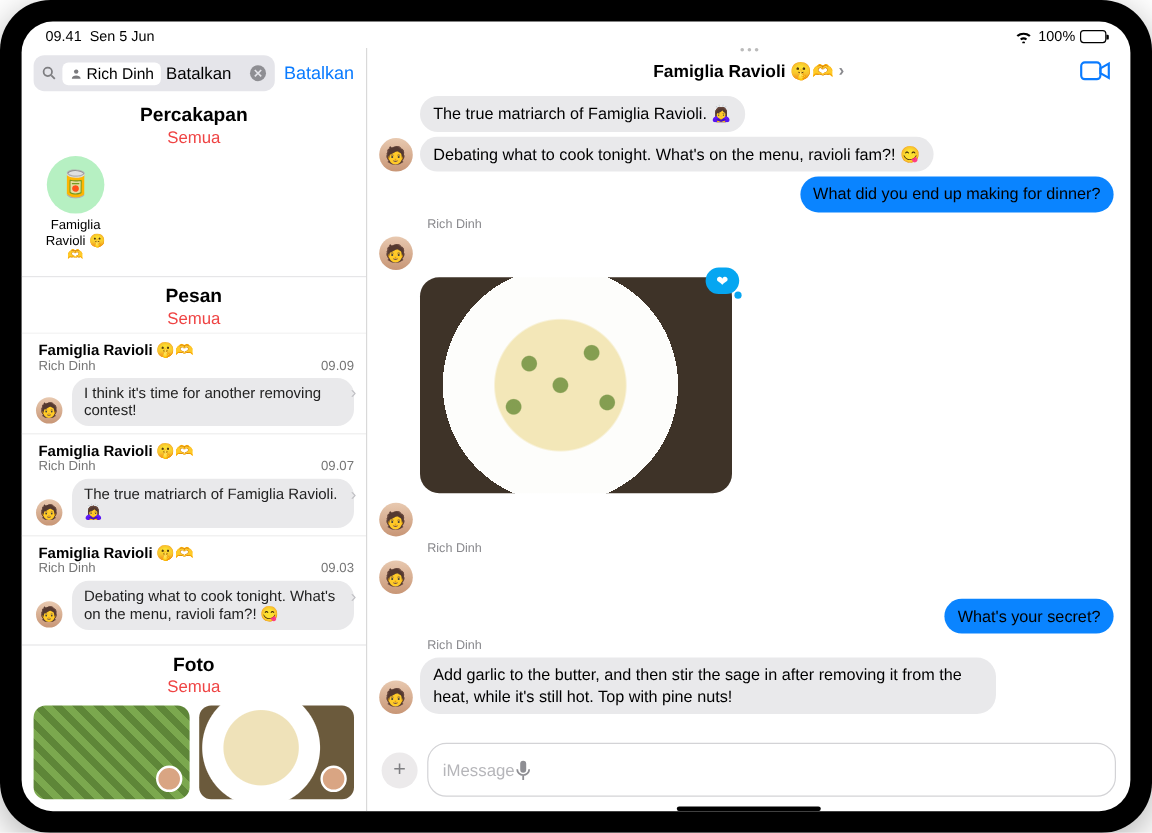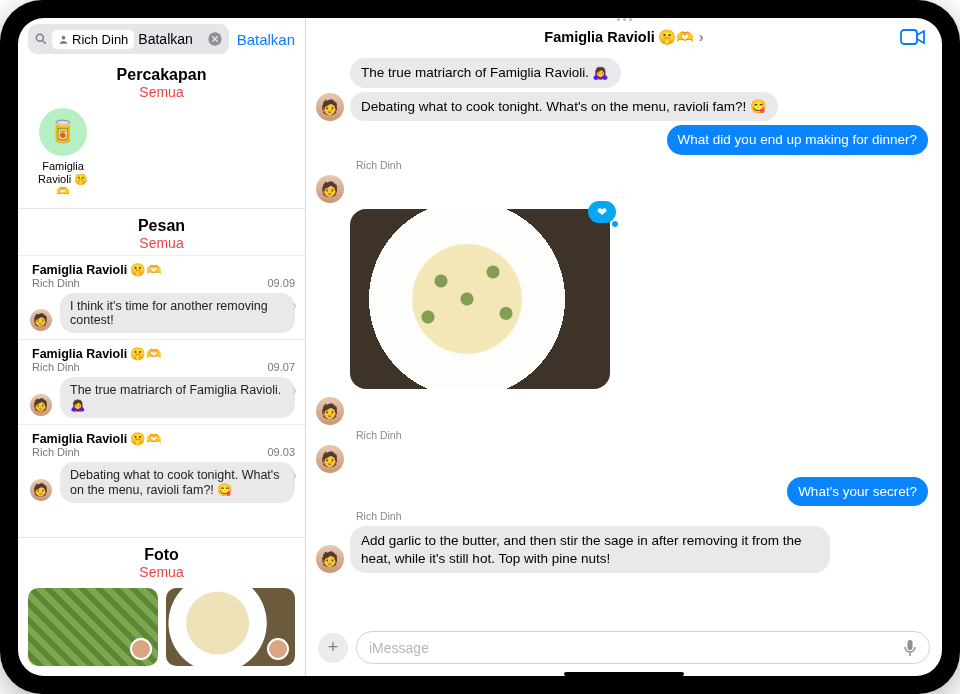--- a/index.html
+++ b/index.html
@@ -135,21 +135,21 @@
     width:28px;height:28px;border-radius:50%;
     background:linear-gradient(#e8c9b0,#c89676);
     flex-shrink:0;
     display:flex;align-items:center;justify-content:center;font-size:14px;
   }
   .bubble {
     max-width: 460px;
     border-radius:16px; padding:6px 11px; font-size:13.5px; line-height:1.3;
   }
   .bubble.in { background:#e9e9eb; color:#000; }
-  .bubble.out { background:#0a84ff; color:#ffffff; }
+  .bubble.out { background:#0a84ff; color:#000000; }
   .img-bubble {
     width:260px; height:180px; border-radius:16px; overflow:hidden;
     background: radial-gradient(circle at 45% 50%, #f3e7b8 0 32%, #fdfdfb 33% 58%, #3e3328 58%);
     position:relative; margin-left:34px; margin-top:2px;
   }
   .img-bubble::before{
     content:""; position:absolute; inset:0;
     background:
       radial-gradient(circle at 35% 40%, rgba(120,150,70,0.9) 0 6px, transparent 7px),
       radial-gradient(circle at 55% 35%, rgba(120,150,70,0.9) 0 6px, transparent 7px),
@@ -164,36 +164,51 @@
   }
   .heart-badge::after{content:"";position:absolute;right:-2px;bottom:-4px;width:6px;height:6px;background:#06a6f1;border-radius:50%;}
   .compose {
     display:flex; align-items:center; gap:8px; padding:6px 12px 6px;
   }
   .add-btn {
     width:30px;height:30px;border-radius:50%;background:#eceaeb;
     display:flex;align-items:center;justify-content:center;color:#7f7f82;font-size:18px;
   }
   .compose-input{
-    flex:1; height:33px; border:1px solid #d3d3d6; border-radius:16px;
-    padding:0 12px; display:flex; align-items:center; justify-content:space-between;
+    flex:1; height:45px; border:1px solid #d3d3d6; border-radius:16px;
+    padding:0 12px; display:flex; align-items:center; justify-content:flex-start;
     font-size:14px; color:#b6b6ba;
   }
   .home-indicator{
     height:4px; width:120px; background:#000; border-radius:3px;
     margin:2px auto 0;
   }
   svg { display:block; }
 </style>
 </head>
 <body>
 
 <div class="device">
   <div class="screen">
 
+    <div class="status-bar">
+      <div>
+        <span>09.41</span>
+        &nbsp;<span>Sen 5 Jun</span>
+      </div>
+      <div class="status-right">
+        <span>
+          <svg width="16" height="12" viewBox="0 0 16 12">
+              <path d="M8 10.5a1.2 1.2 0 100 2.4 1.2 1.2 0 000-2.4zm-3-2.3a5 5 0 016 0l-1.2 1.3a3.2 3.2 0 00-3.6 0zM2.1 5.3a9.6 9.6 0 0111.8 0l-1.3 1.3a7.8 7.8 0 00-9.2 0z" fill="#000"></path>
+            </svg>
+        </span>
+        <span>100%</span>
+        <span class="battery"><span class="battery-fill"></span></span>
+      </div>
+    </div>
 
     <div class="app">
 
       <div class="sidebar">
         <div class="search-row">
           <div class="search-pill">
             <span>
               <svg width="14" height="14" viewBox="0 0 24 24" fill="none" stroke="#7d7d80" stroke-width="2.5">
                   <circle cx="10" cy="10" r="6"></circle>
                   <line x1="20" y1="20" x2="15" y2="15"></line>

